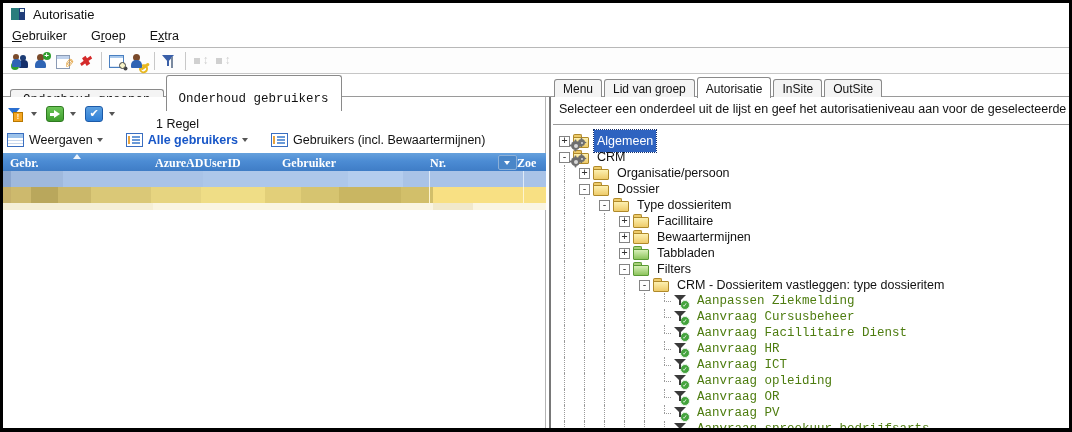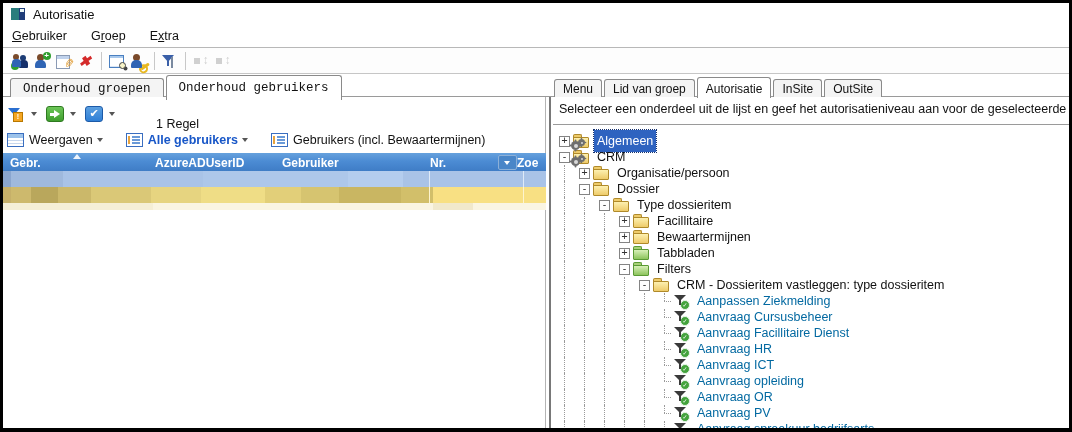--- a/index.html
+++ b/index.html
@@ -44,21 +44,21 @@
   .sort-adjust-icon::after{content:"↕";position:absolute;right:1px;top:0;font-size:12px;color:#9a9a9a;font-weight:bold;}
 
   
   .tabline{left:0;top:93px;right:0;height:1px;background:#9a9a9a;}
   .tabs-left{left:7px;top:72px;height:22px;}
   .tabs-right{left:551px;top:74px;height:20px;}
   .tab{display:inline-block;vertical-align:bottom;border:1px solid #8a8a8a;border-bottom:none;border-radius:3px 3px 0 0;background:#f4f4f4;color:#111;position:relative;}
   .tabs-left .tab{font-size:12.5px;padding:3px 12px 2px 12px;margin-right:2px;height:15px;font-family:Liberation Mono, monospace;}
   .tabs-right .tab{font-size:12px;padding:2px 8px 1px 8px;margin-right:2px;height:14px;}
   .tab.active{background:#fff;z-index:5;}
-  .tabs-left .tab.active{padding-top:5px;height:17px;margin-bottom:-1px;}
+  .tabs-left .tab.active{padding-top:16px;height:17px;margin-bottom:-1px;}
   .tabs-right .tab.active{padding-top:4px;height:15px;margin-bottom:-1px;}
 
   
   .left-panel{left:0;top:94px;width:543px;bottom:0;background:#fff;}
   .filter-row{left:4px;top:7px;height:20px;display:flex;align-items:center;}
   .fr-icon{width:18px;height:16px;position:relative;margin-right:2px;}
   .funnel-warn-icon::before{content:"";position:absolute;left:1px;top:2px;border-left:6px solid transparent;border-right:6px solid transparent;border-top:7px solid #2a6fd0;}
   .funnel-warn-icon::after{content:"!";position:absolute;left:6px;top:6px;width:8px;height:8px;background:#f5a623;border:1px solid #b87800;color:#fff;font:bold 7px/8px "Liberation Sans",sans-serif;text-align:center;}
   .fwd-icon{background:linear-gradient(180deg,#6cc658,#3f9e2e);border-radius:3px;border:1px solid #2e7a20;box-sizing:border-box;}
   .fwd-icon::before{content:"";position:absolute;left:3px;top:6px;width:4px;height:3px;background:#fff;}
@@ -73,21 +73,21 @@
      linear-gradient(#c8d8ee,#c8d8ee) 0 9px/100% 1px no-repeat,#fff;margin-right:5px;flex:none;}
   .list-ic{width:15px;height:12px;border:1px solid #3a6ec0;background:
      linear-gradient(#e8a33d,#e8a33d) 1px 2px/2px 8px no-repeat,
      linear-gradient(#6a9ad8,#6a9ad8) 5px 2px/8px 2px no-repeat,
      linear-gradient(#6a9ad8,#6a9ad8) 5px 5px/8px 2px no-repeat,
      linear-gradient(#6a9ad8,#6a9ad8) 5px 8px/8px 2px no-repeat,#fff;margin-right:5px;flex:none;}
   .active-view{font-weight:bold;color:#1857c8;}
 
   .lp-header{left:0;top:56px;width:543px;height:18px;
      background:linear-gradient(180deg,#66a1dd 0%,#4c8cd4 45%,#3f7dc6 100%);
-     border-bottom:1px solid #2f6aae;color:#fff;font-size:12px;font-weight:bold;}
+     border-bottom:1px solid #2f6aae;color:#fff;font-size:12px;font-weight:bold;font-family:Liberation Serif, serif;}
   .hcol{position:absolute;top:3px;white-space:nowrap;}
   .sort-asc{position:absolute;left:70px;top:1px;width:0;height:0;border-left:4px solid transparent;border-right:4px solid transparent;border-bottom:5px solid #eef4fb;}
   .hdr-filter-btn{position:absolute;left:495px;top:2px;width:17px;height:13px;background:#4a86c8;border:1px solid #8cb0d8;border-radius:2px;}
   .hdr-filter-btn::after{content:"";position:absolute;left:5px;top:5px;border-left:3.5px solid transparent;border-right:3.5px solid transparent;border-top:4px solid #fff;}
 
   .grid-row{left:0;width:543px;height:16px;}
   .row-blue{top:74px;background:
      linear-gradient(#dfeaf7,#dfeaf7) 426px 0/1px 100% no-repeat,
      linear-gradient(#dfeaf7,#dfeaf7) 520px 0/1px 100% no-repeat,
      linear-gradient(90deg,#8aa6cf 0 8px,#9fb9dd 8px 60px,#a9c3e7 60px 200px,#adc7ea 200px 345px,#b4cdee 345px 400px,#a9c3e7 400px 100%);}
@@ -120,21 +120,21 @@
   .folder-green-icon::after{background:linear-gradient(180deg,#d8f0b8,#8cc45c);border-color:#5a9a34;}
   .gear{position:absolute;border-radius:50%;background:#6e6e6e;z-index:3;}
   .gear::before{content:"";position:absolute;inset:2.5px;background:#d8d8d8;border-radius:50%;}
   .gear.g1{width:9px;height:9px;left:-2px;bottom:-2px;box-shadow:0 -5px 0 -3.5px #6e6e6e,5px 0 0 -3.5px #6e6e6e,0 5px 0 -3.5px #6e6e6e,-5px 0 0 -3.5px #6e6e6e;}
   .gear.g2{width:7px;height:7px;left:5px;bottom:2px;box-shadow:0 -4px 0 -2.7px #6e6e6e,4px 0 0 -2.7px #6e6e6e,0 4px 0 -2.7px #6e6e6e,-4px 0 0 -2.7px #6e6e6e;}
   .filter-check-icon::before{content:"";position:absolute;left:1px;top:1px;border-left:6px solid transparent;border-right:6px solid transparent;border-top:6px solid #3a3a3a;}
   .filter-check-icon::after{content:"";position:absolute;left:6px;top:6px;width:2px;height:5px;background:#3a3a3a;}
   .fbadge{position:absolute;right:0;bottom:-2px;width:8px;height:8px;border-radius:50%;background:#43a33c;border:1px solid #e8f4e8;color:#fff;font:bold 6px/8px "DejaVu Sans",sans-serif;text-align:center;}
   .tlabel{padding:4px 3px;white-space:nowrap;}
   .tlabel.sel{background:#2e63c0;color:#fff;outline:1px dotted #16316e;}
-  .tlabel.maroon{color:#0369a1;}
+  .tlabel.maroon{color:#4d7c0f;font-family:Liberation Mono, monospace;}
 </style>
 </head>
 <body>
 
 <div class="window">
 
   <div class="abs titlebar">
     <div class="abs app-icon"></div>
     <div class="abs title-text">Autorisatie</div>
   </div>

